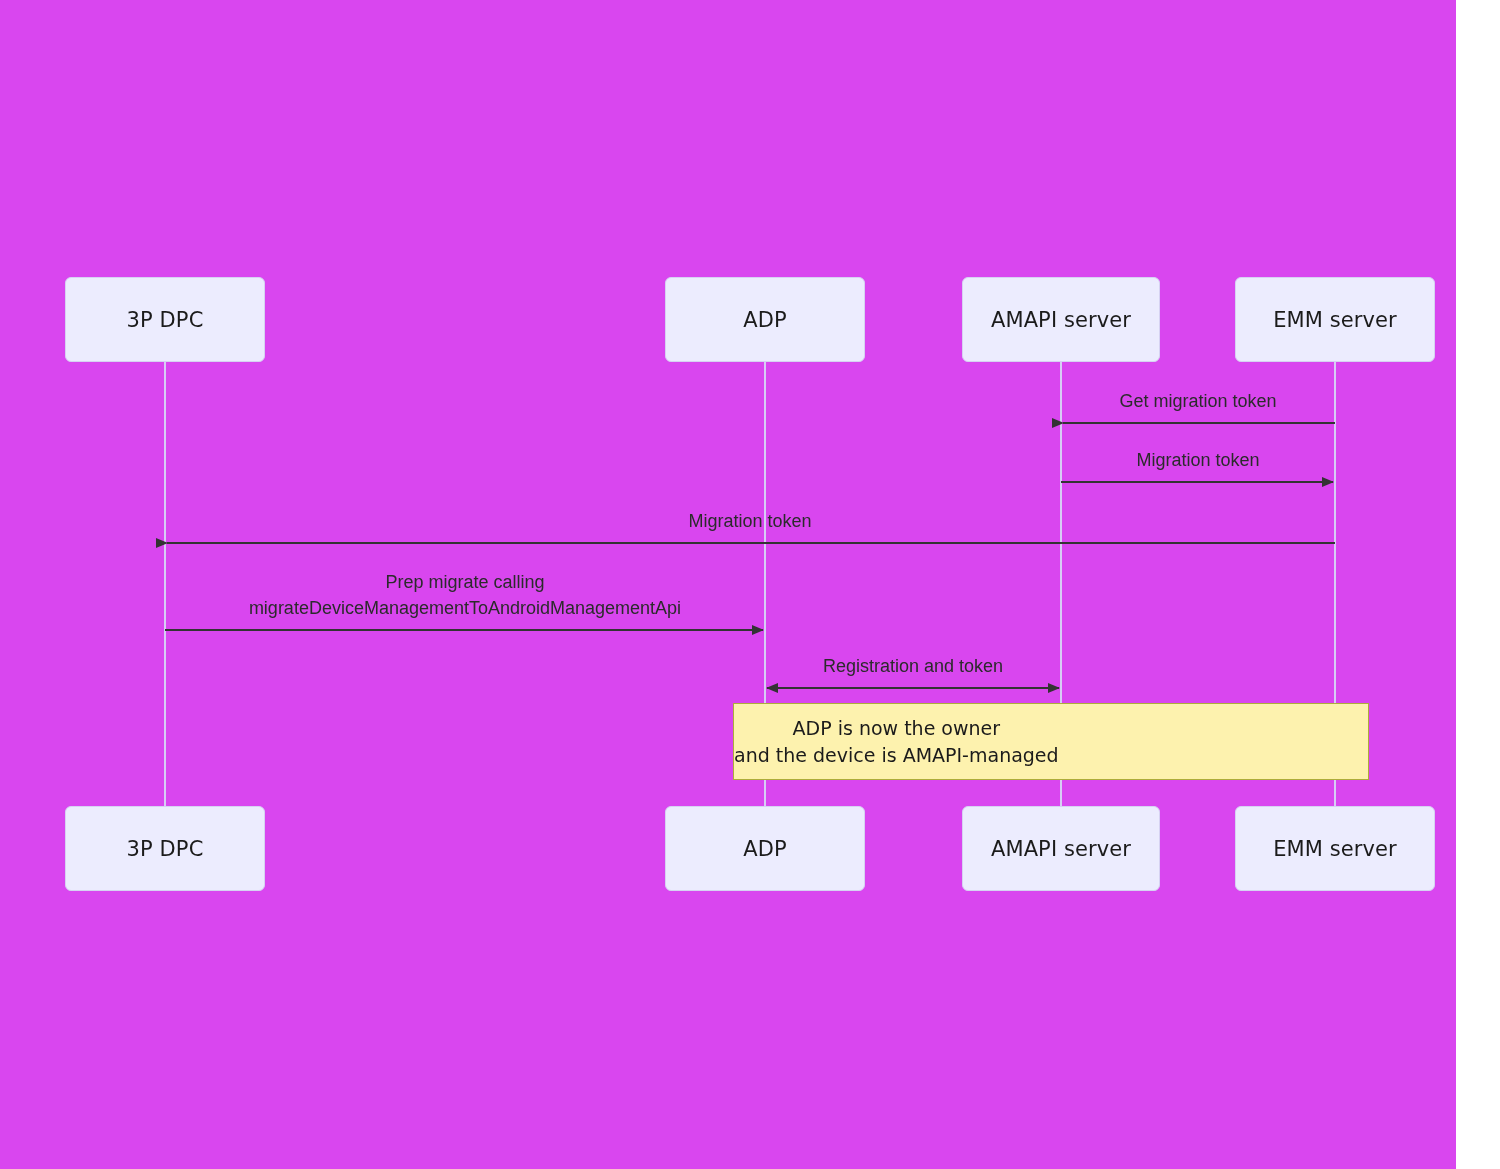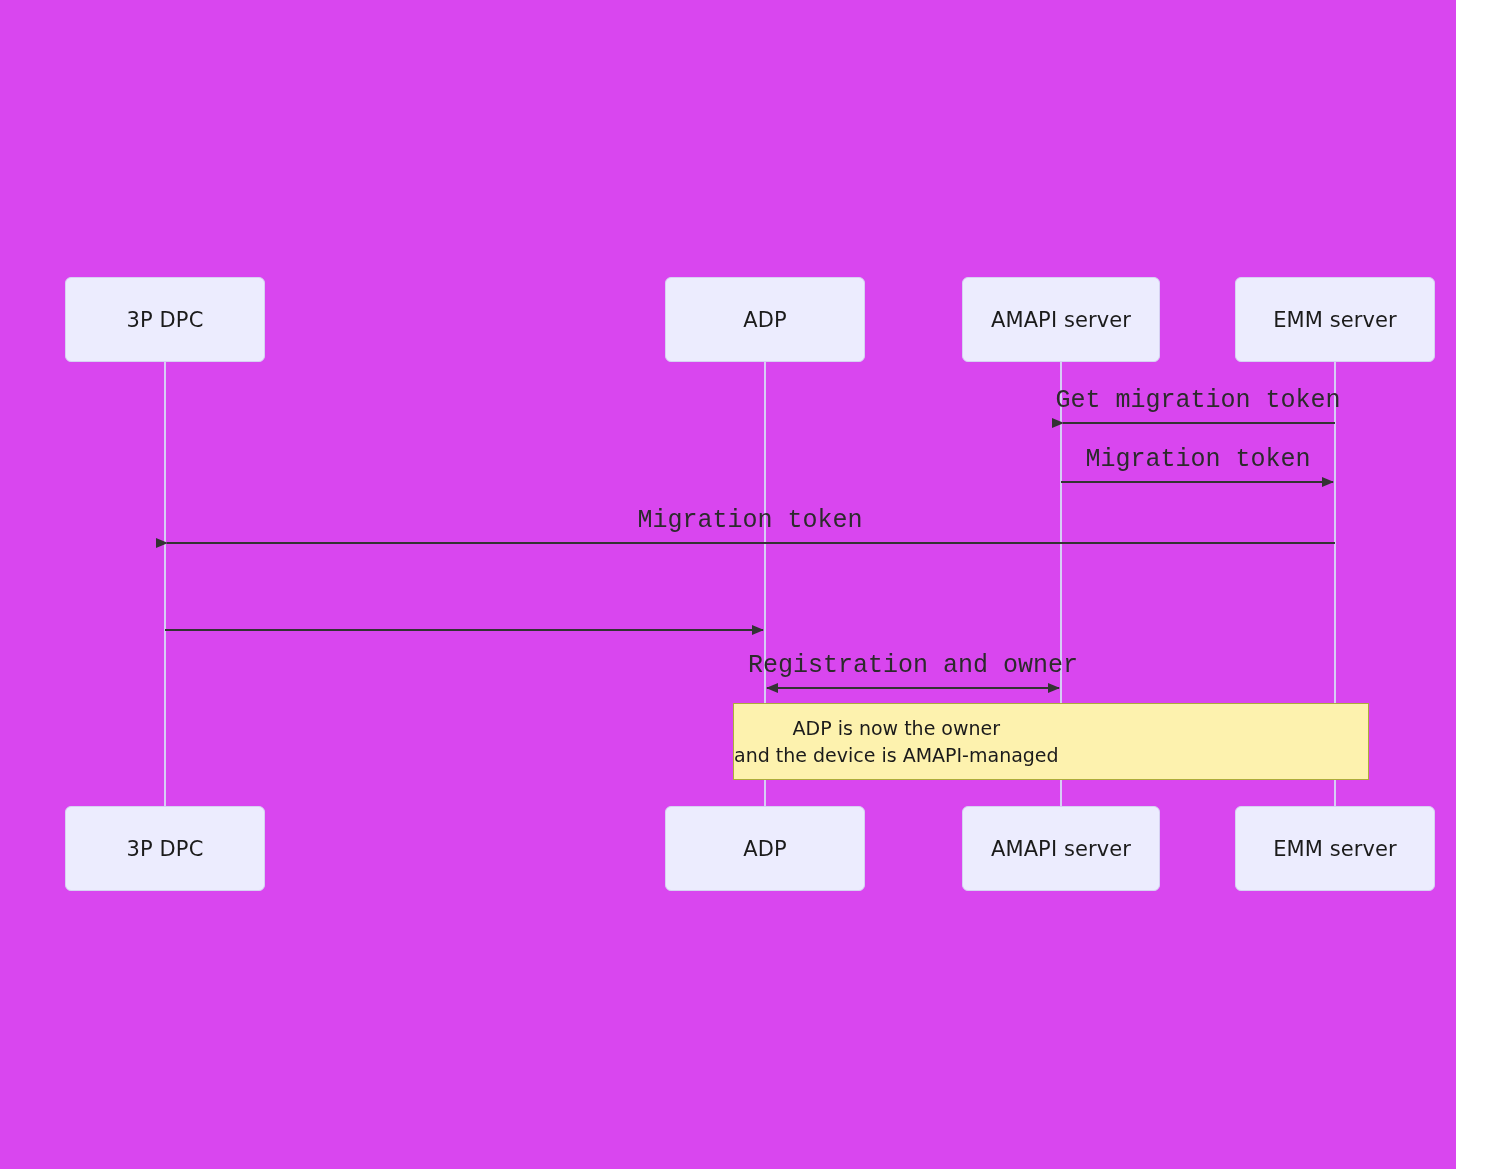--- a/index.html
+++ b/index.html
@@ -36,23 +36,23 @@
   }
   .participant-label {
     font-size: 21px;
     color: #1b1b1b;
     font-family: "DejaVu Sans", "Liberation Sans", sans-serif;
     letter-spacing: 0.1px;
     white-space: nowrap;
   }
   .msg-label {
     position: absolute;
-    font-size: 25px;
+    font-size: 18px;
     color: #2b2b2b;
-    font-family: Liberation Mono, monospace;
+    font-family: Liberation Sans, sans-serif;
     text-align: center;
     white-space: pre;
     line-height: 26px;
     transform: translateX(-50%);
   }
   .note-box {
     position: absolute;
     box-sizing: border-box;
     background: #fdf2ae;
     border: 1px solid #adad3b;
@@ -119,22 +119,24 @@
   <div class="participant-box" style="left:1235px; top:277px; width:200px; height:85px;">
     <span class="participant-label">EMM server</span>
   </div>
 
   <div class="msg-label" style="left:1198px; top:388px;">Get migration token</div>
 
   <div class="msg-label" style="left:1198px; top:447px;">Migration token</div>
 
   <div class="msg-label" style="left:750px; top:508px;">Migration token</div>
 
+  <div class="msg-label" style="left:465px; top:569px;">Prep migrate calling
+migrateDeviceManagementToAndroidManagementApi</div>
 
-  <div class="msg-label" style="left:913px; top:653px;">Registration and owner</div>
+  <div class="msg-label" style="left:913px; top:653px;">Registration and token</div>
 
   <div class="note-box" style="left:733px; top:703px; width:636px; height:77px;">
     <span class="note-text">ADP is now the owner
 and the device is AMAPI-managed</span>
   </div>
 
   <div class="participant-box" style="left:65px; top:806px; width:200px; height:85px;">
     <span class="participant-label">3P DPC</span>
   </div>
 

